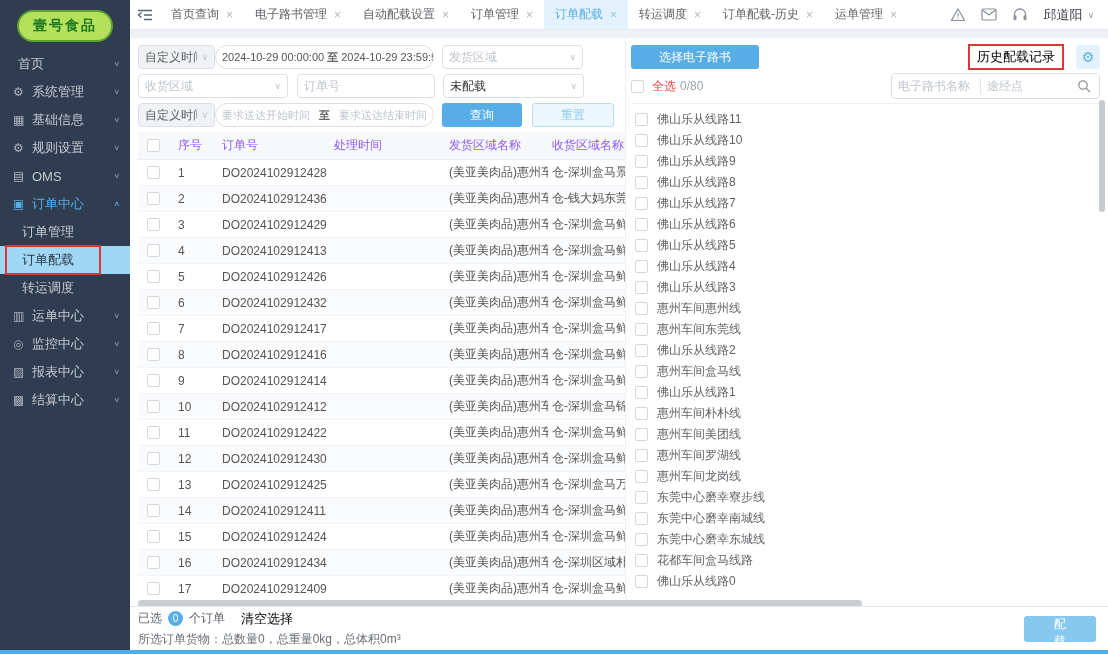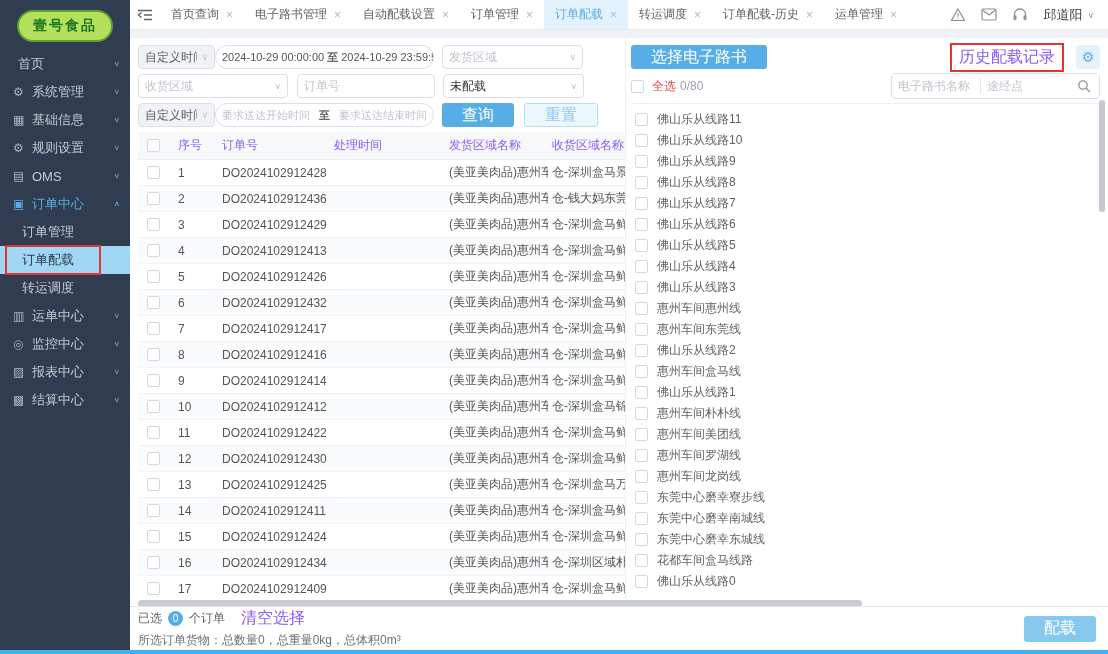--- a/index.html
+++ b/index.html
@@ -59,28 +59,28 @@
                 display:flex; align-items:center; justify-content:space-between; padding:0 6px;
                 font-size:11px; color:#555; white-space:nowrap; overflow:hidden; }
   .date-range .to { color:#666; font-weight:bold; margin:0 3px; }
   .date-range.ph { color:#bfc4cc; }
   .w141 { width:141px; margin-left:8px; }
   .w150 { width:150px; }
   .w138 { width:138px; margin-left:9px; }
   .inp { border:1px solid #dcdfe6; border-radius:4px; height:24px; padding:0 6px; font-size:12px;
          color:#333; font-family:inherit; outline:none; }
   .inp::placeholder { color:#bfc4cc; }
-  .btn { border:none; border-radius:3px; height:24px; padding:0 20px; font-size:16px; cursor:pointer;
+  .btn { border:none; border-radius:3px; height:24px; padding:0 28px; font-size:12px; cursor:pointer;
          font-family:inherit; }
   .btn-primary { background:#57aee6; color:#fff; }
   .btn-ghost { background:#ecf7fe; color:#8fc9ec; border:1px solid #b7ddf5; margin-left:10px; }
   .btn-query { margin-left:8px; }
 
   
-  .link { color:#8b5cf6; cursor:pointer; font-size:16px; white-space:nowrap; }
+  .link { color:#000000; cursor:pointer; font-size:13px; white-space:nowrap; }
   .red-outline { border:2px solid #e13434; padding:2px 7px; margin-left:auto; }
   .gear-btn { width:24px; height:24px; background:#e3f2fc; border-radius:4px; margin-left:12px;
               display:flex; align-items:center; justify-content:center; color:#57aee6; font-size:14px; cursor:pointer; }
   .route-head2 { justify-content:flex-start; }
   .checkbox { width:13px; height:13px; border:1px solid #d4d7dc; border-radius:2px; background:#fff; flex:0 0 13px; cursor:pointer; }
   .selall-label { margin-left:8px; color:#ef4444; }
   .selall-count { margin-left:4px; color:#9aa0a8; }
   .search-group { margin-left:auto; display:flex; align-items:center; border:1px solid #dcdfe6; border-radius:4px; height:26px; overflow:hidden; }
   .search-group .inp { border:none; border-radius:0; height:24px; width:88px; }
   .search-group .divider { width:1px; height:16px; background:#e3e6ea; }

